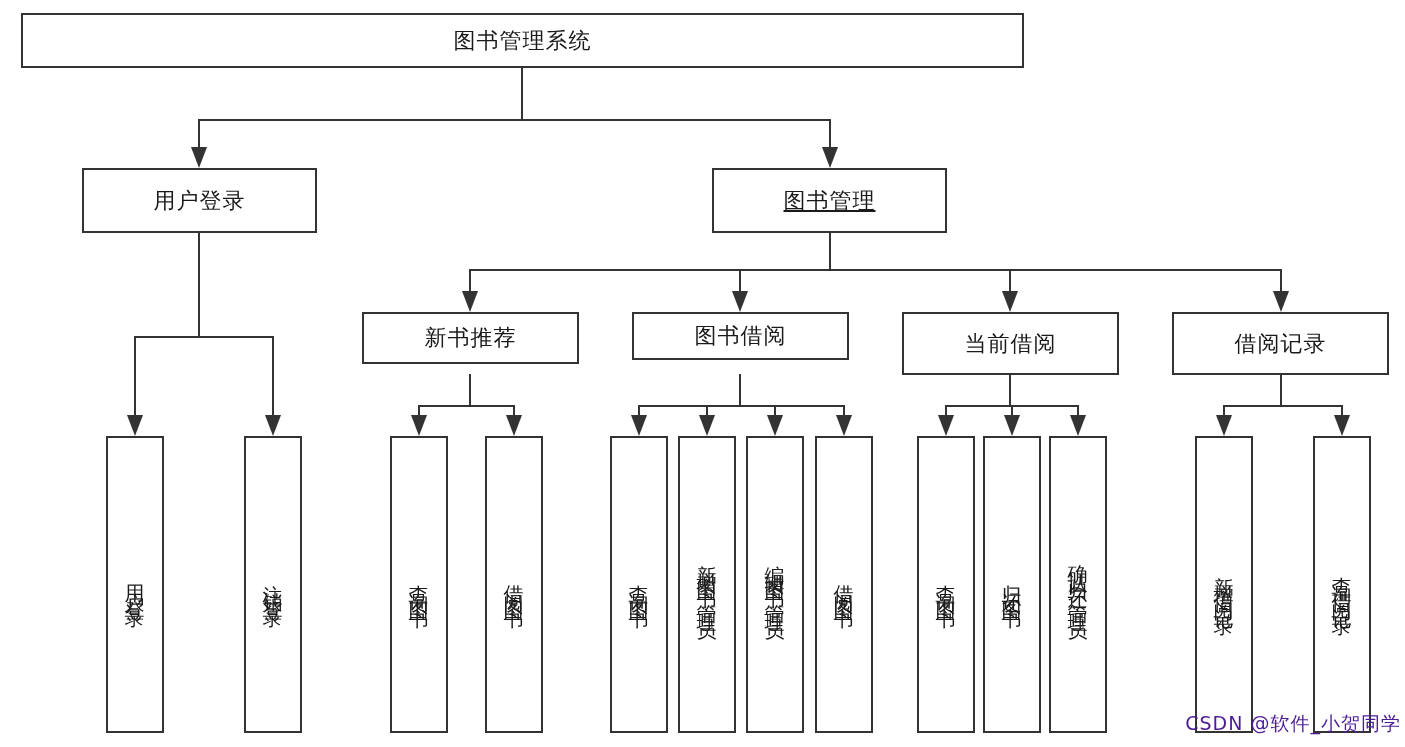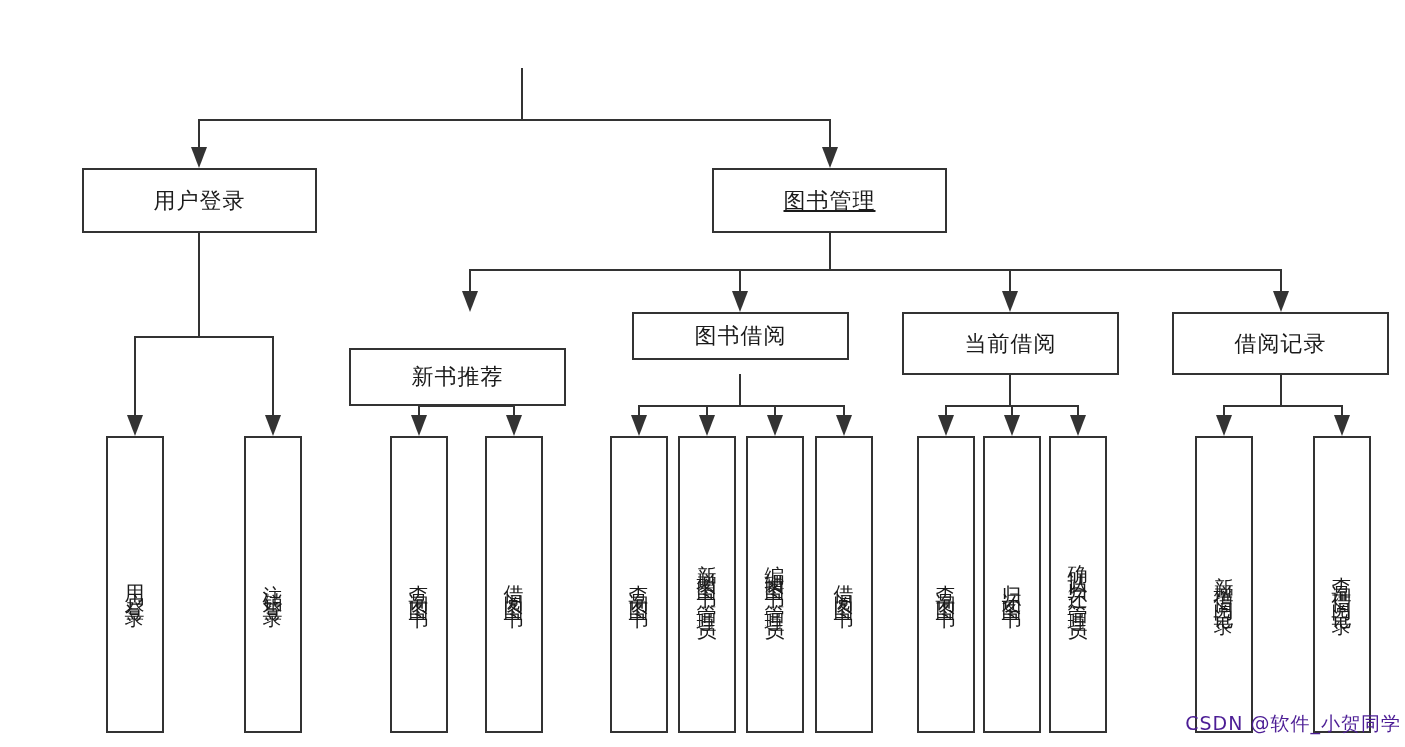--- a/index.html
+++ b/index.html
@@ -43,21 +43,21 @@
   }
 
   
   .n-root   { left: 21px;   top: 13px;  width: 1003px; height: 55px; }
 
   
   .n-login  { left: 82px;   top: 168px; width: 235px;  height: 65px; }
   .n-mgmt   { left: 712px;  top: 168px; width: 235px;  height: 65px; text-decoration: underline; }
 
   
-  .n-s0 { left: 349px;  top: 312px; width: 217px; height: 58px; margin-top: 36px; }
+  .n-s0 { left: 362px;  top: 312px; width: 217px; height: 52px; }
   .n-s1 { left: 632px;  top: 312px; width: 217px; height: 48px; }
   .n-s2 { left: 902px;  top: 312px; width: 217px; height: 63px; }
   .n-s3 { left: 1172px; top: 312px; width: 217px; height: 63px; }
 
   
   .leaf { top: 436px; width: 58px; height: 297px; }
   .n-l-a0 { left: 106px; }
   .n-l-a1 { left: 244px; }
   .n-l-b0 { left: 390px; }
   .n-l-b1 { left: 485px; }
@@ -117,20 +117,21 @@
       <polygon points="767,415 783,415 775,436"></polygon>
       <polygon points="836,415 852,415 844,436"></polygon>
       <polygon points="938,415 954,415 946,436"></polygon>
       <polygon points="1004,415 1020,415 1012,436"></polygon>
       <polygon points="1070,415 1086,415 1078,436"></polygon>
       <polygon points="1216,415 1232,415 1224,436"></polygon>
       <polygon points="1334,415 1350,415 1342,436"></polygon>
     </g>
   </svg>
 
+  <div class="node hbox n-root">图书管理系统</div>
 
   <div class="node hbox n-login">用户登录</div>
   <div class="node hbox n-mgmt">图书管理</div>
 
   <div class="node hbox n-s0">新书推荐</div>
   <div class="node hbox n-s1">图书借阅</div>
   <div class="node hbox n-s2">当前借阅</div>
   <div class="node hbox n-s3">借阅记录</div>
 
   <div class="node vbox leaf n-l-a0">

